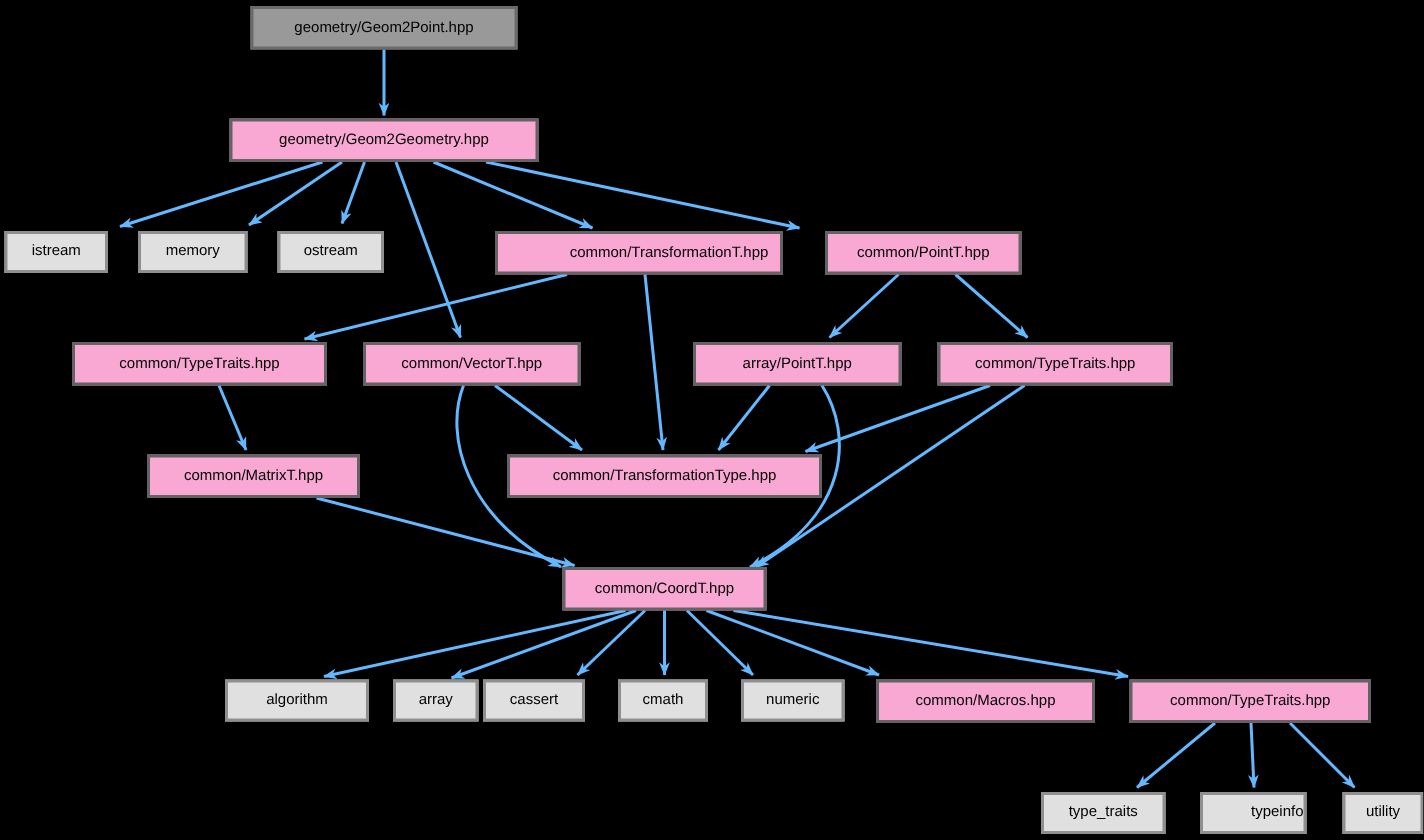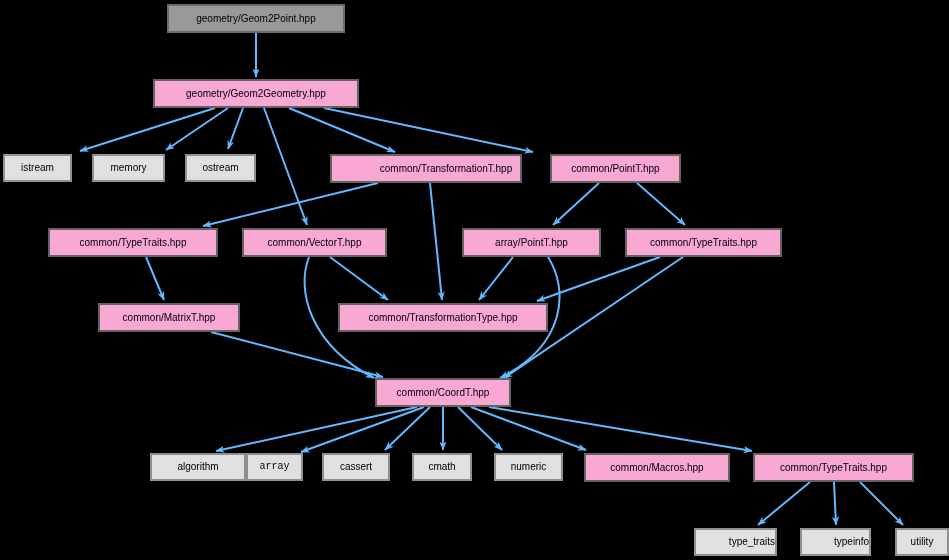--- a/index.html
+++ b/index.html
@@ -136,39 +136,39 @@
       </div>
       <div class="node local" style="left: 338px; top: 303px; width: 210px; height: 29px;">
         <span class="node-label">common/TransformationType.hpp</span>
       </div>
       <div class="node local" style="left: 375px; top: 378px; width: 136px; height: 29px;">
         <span class="node-label">common/CoordT.hpp</span>
       </div>
       <div class="node system" style="left: 150px; top: 453px; width: 96px; height: 28px;">
         <span class="node-label">algorithm</span>
       </div>
-      <div class="node system" style="left: 246px; top: 453px; width: 57px; height: 28px; font-family: Liberation Mono, monospace;">
+      <div class="node system" style="left: 262px; top: 453px; width: 57px; height: 28px;">
         <span class="node-label">array</span>
       </div>
       <div class="node system" style="left: 322px; top: 453px; width: 68px; height: 28px;">
         <span class="node-label">cassert</span>
       </div>
       <div class="node system" style="left: 412px; top: 453px; width: 60px; height: 28px;">
         <span class="node-label">cmath</span>
       </div>
       <div class="node system" style="left: 494px; top: 453px; width: 69px; height: 28px;">
         <span class="node-label">numeric</span>
       </div>
       <div class="node local" style="left: 584px; top: 453px; width: 146px; height: 29px;">
         <span class="node-label">common/Macros.hpp</span>
       </div>
       <div class="node local" style="left: 753px; top: 453px; width: 161px; height: 29px;">
         <span class="node-label">common/TypeTraits.hpp</span>
       </div>
-      <div class="node system" style="left: 694px; top: 528px; width: 83px; height: 28px; justify-content: flex-end;">
+      <div class="node system" style="left: 694px; top: 528px; width: 83px; height: 28px;">
         <span class="node-label">type_traits</span>
       </div>
       <div class="node system" style="left: 800px; top: 528px; width: 71px; height: 28px; padding-left: 32px;">
         <span class="node-label">typeinfo</span>
       </div>
       <div class="node system" style="left: 895px; top: 528px; width: 54px; height: 28px;">
         <span class="node-label">utility</span>
       </div>
     </div>
 </div>

